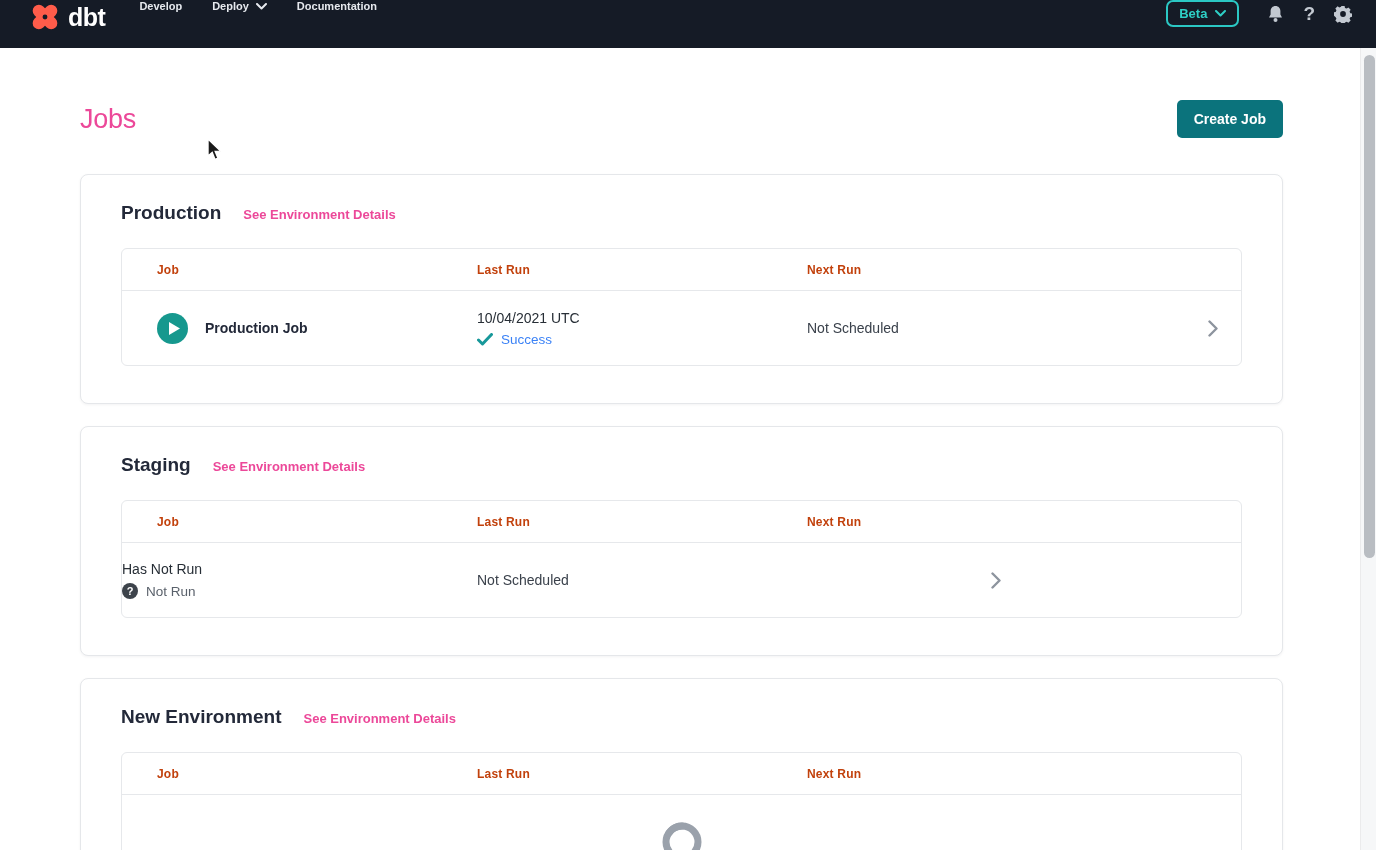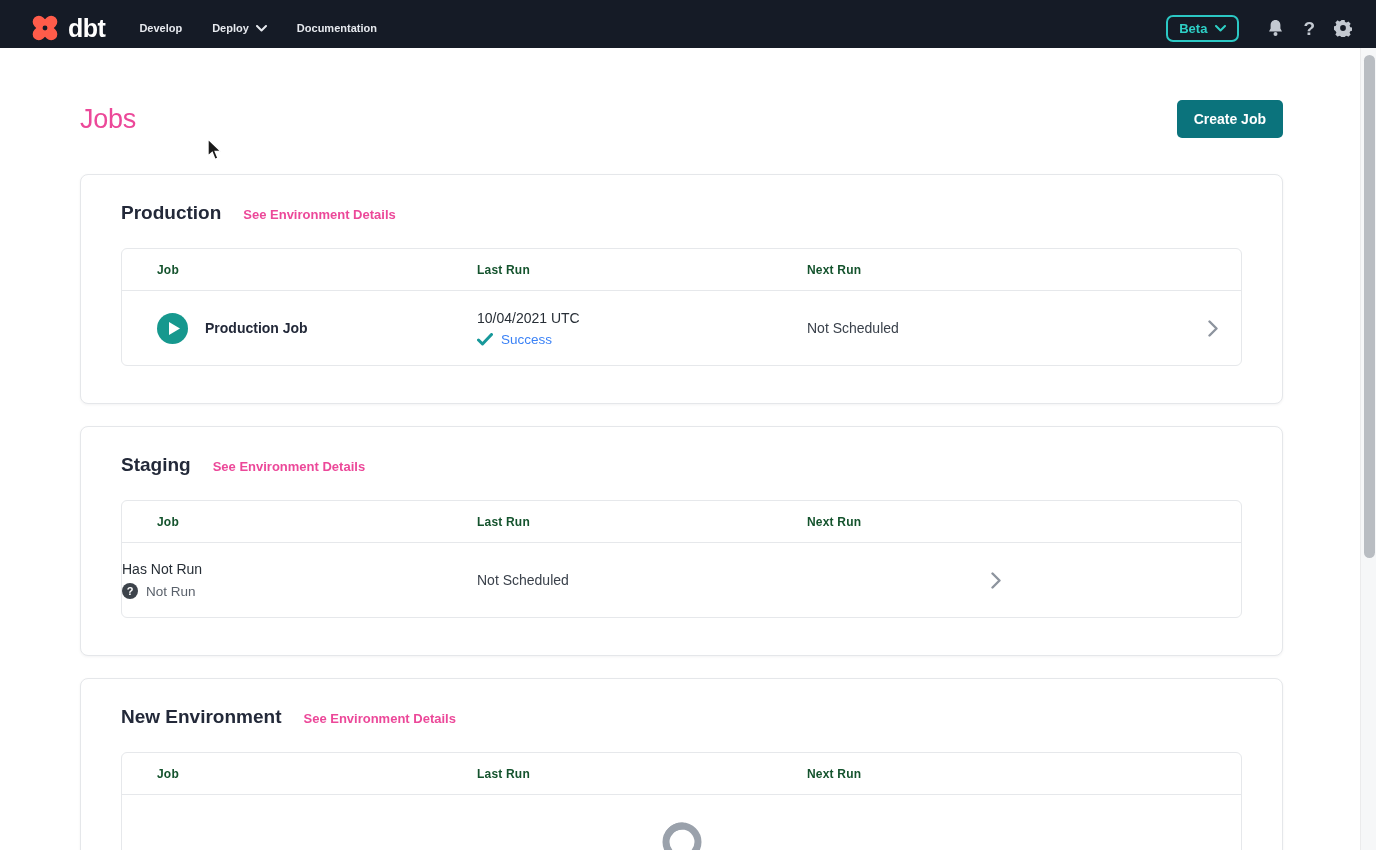--- a/index.html
+++ b/index.html
@@ -1,21 +1,21 @@
 <!DOCTYPE html>
 <html><head>
 <meta charset="utf-8">
 <style>
   * { margin: 0; padding: 0; box-sizing: border-box; }
   html, body { width: 1376px; height: 850px; overflow: hidden; background: #ffffff;
     font-family: "Liberation Sans", "DejaVu Sans", sans-serif; }
 
   
-  .topnav { height: 48px; background: #151b26; display: flex; align-items: center;
-    padding: 8px 24px 0 28px; position: relative; z-index: 5; }
+  .topnav { height: 48px; background: #151b26; display: flex; align-items: flex-start;
+    padding: 0 24px 0 28px; position: relative; z-index: 5; }
   .brand { display: flex; align-items: center; gap: 6px; }
   .brand-text { color: #ffffff; font-size: 25px; font-weight: 700; letter-spacing: -0.5px; }
   .nav-links { display: flex; align-items: center; gap: 30px; margin-left: 34px; }
   .nav-link { color: #e6e9ee; font-size: 11px; font-weight: 700; cursor: pointer;
     display: flex; align-items: center; gap: 7px; }
   .nav-right { margin-left: auto; display: flex; align-items: center; }
   .beta-btn { display: flex; align-items: center; gap: 8px; border: 2px solid #2bc8c4;
     border-radius: 7px; padding: 4px 11px; color: #2ed0c6; font-size: 13px; font-weight: 700;
     cursor: pointer; background: transparent; }
   .crumb { display: flex; align-items: center; margin-left: 24px; gap: 9px; }
@@ -37,21 +37,21 @@
   .card { background: #ffffff; border: 1px solid #e5e7ea; border-radius: 8px;
     box-shadow: 0 1px 3px rgba(20,27,38,0.05); padding: 27px 40px 37px 40px;
     margin-bottom: 22px; }
   .card-head { display: flex; align-items: baseline; gap: 22px; }
   .env-name { font-size: 19px; font-weight: 700; color: #232939; }
   .env-link { font-size: 13px; font-weight: 700; color: #ec4899; cursor: pointer; text-decoration: none; }
 
   .jobs-table { margin-top: 24px; border: 1px solid #e6e8eb; border-radius: 6px; overflow: hidden; }
   .t-head { display: grid; grid-template-columns: 355px 330px 1fr 56px; height: 41px;
     align-items: center; }
-  .t-head .th { font-size: 12px; font-weight: 700; color: #14532d; letter-spacing: 0.2px; }
+  .t-head .th { font-size: 12px; font-weight: 700; color: #c2410c; letter-spacing: 0.2px; }
   .th-job, .td-job { padding-left: 35px; }
   .t-row { display: grid; grid-template-columns: 355px 330px 1fr 56px; align-items: center;
     border-top: 1px solid #e6e8eb; min-height: 75px; cursor: pointer; }
   .td-job { display: flex; align-items: center; gap: 17px; }
   .job-name { font-size: 14px; font-weight: 700; color: #232939; }
   .lr-line1 { font-size: 14px; color: #272e36; }
   .lr-line2 { display: flex; align-items: center; gap: 8px; margin-top: 6px; }
   .status-success { font-size: 13.5px; color: #3b82f6; font-weight: 400; }
   .status-notrun { font-size: 13.5px; color: #5a616b; }
   .td-next { font-size: 14px; color: #3a414b; }

